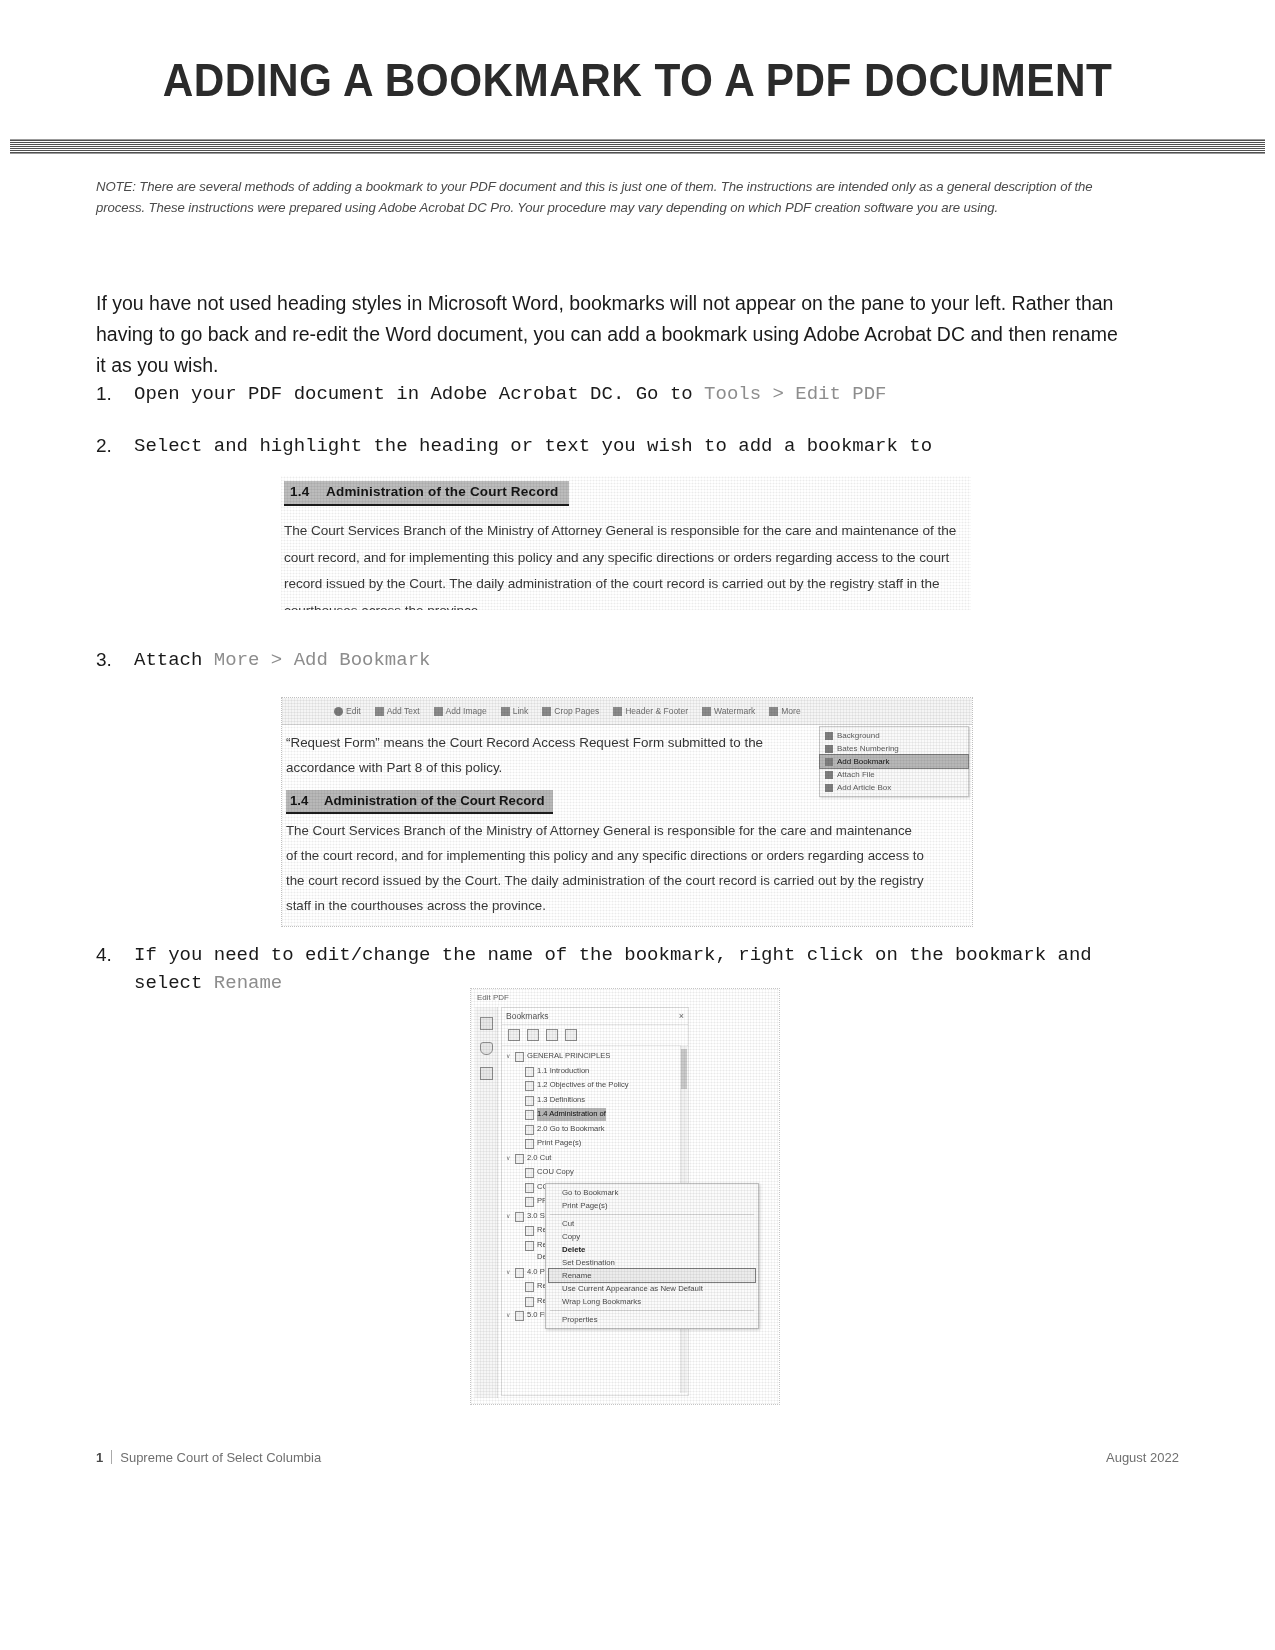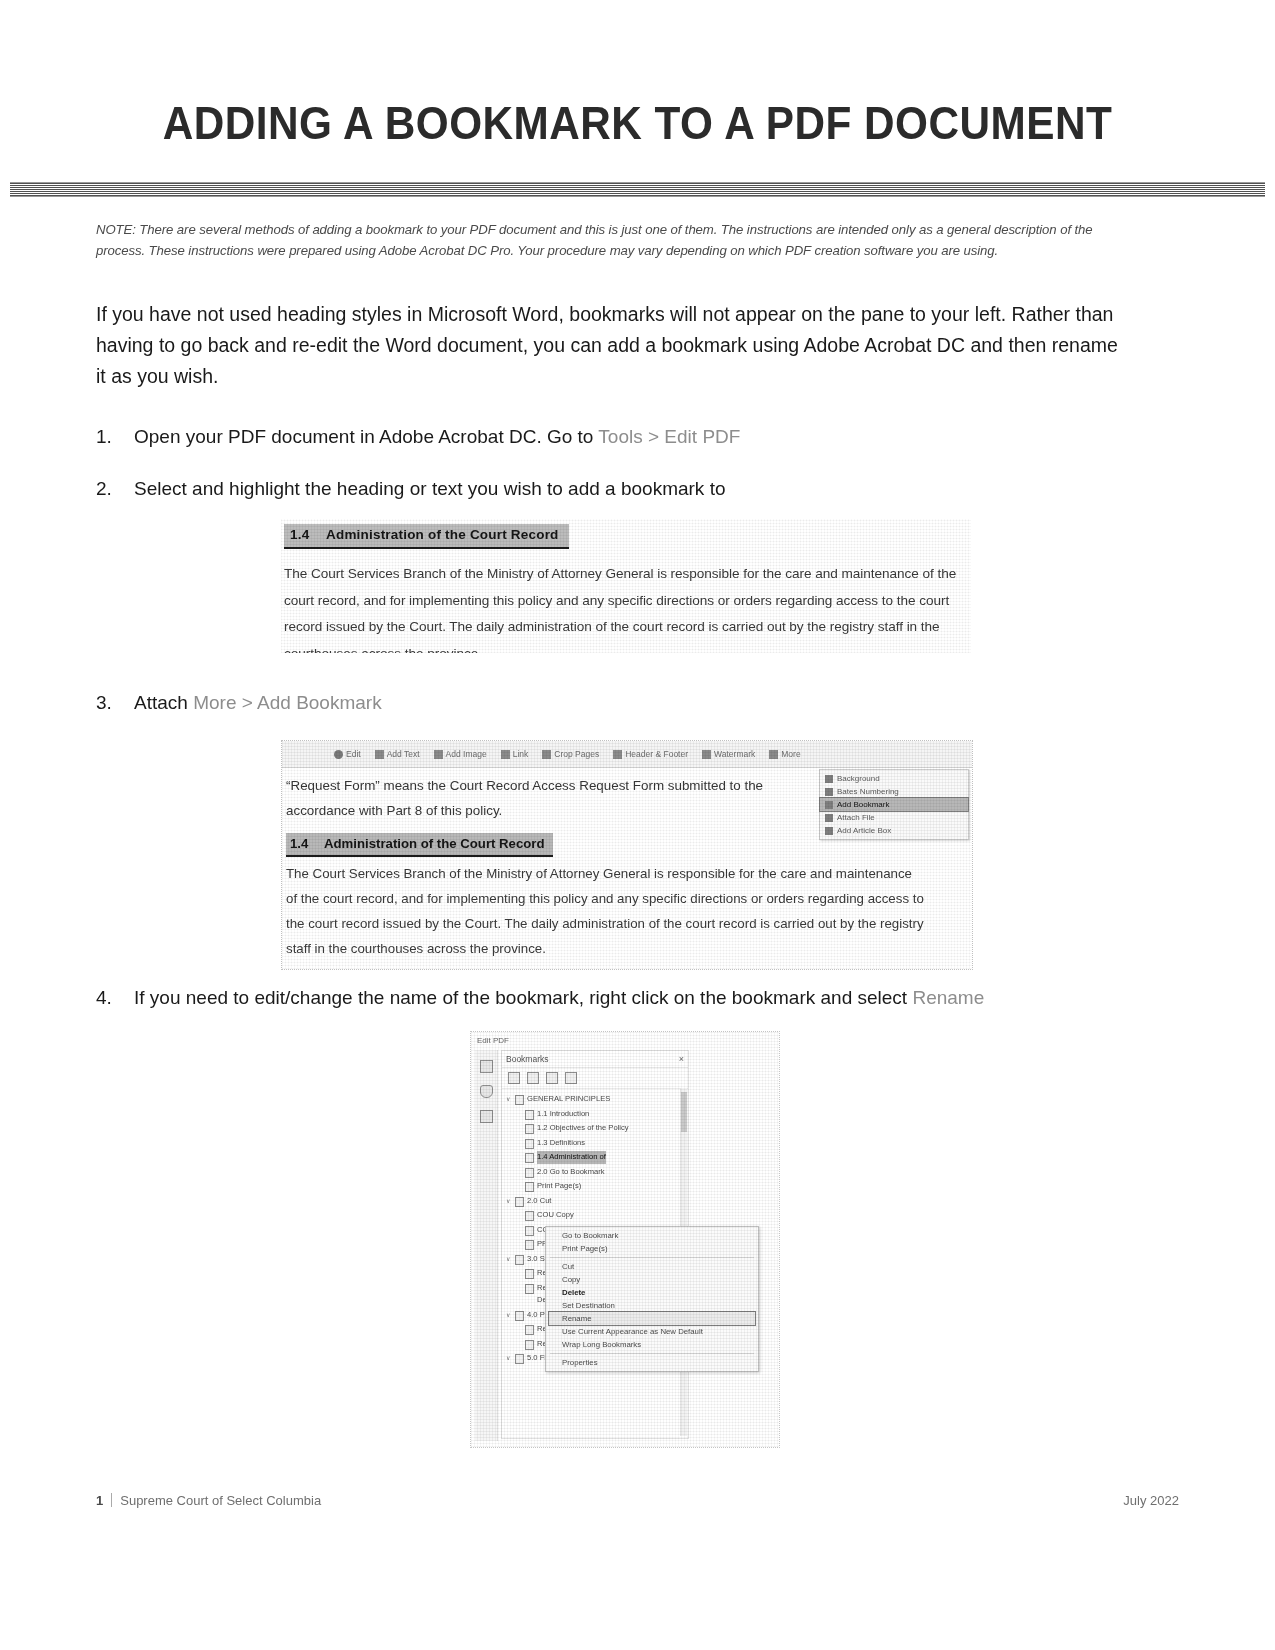--- a/index.html
+++ b/index.html
@@ -13,21 +13,20 @@
     font-family: "Liberation Sans", sans-serif;
     color: #000000;
     position: relative;
     overflow: hidden;
   }
 
   .page {
     position: absolute;
     inset: 0;
     padding: 0;
-    margin-top: 43px;
   }
 
   
   .title-wrap {
     position: absolute;
     left: 0; right: 0;
     top: 56px;
     text-align: center;
   }
   .doc-title {
@@ -70,41 +69,41 @@
     line-height: 21px;
     color: #4a4a4a;
     font-family: "Liberation Sans", sans-serif;
     letter-spacing: -0.1px;
   }
 
   
   .intro {
     position: absolute;
     left: 96px;
-    top: 256px;
+    top: 288px;
     width: 1032px;
     font-size: 19.5px;
     line-height: 31px;
     color: #1a1a1a;
   }
 
   
   .step {
     position: absolute;
     display: flex;
     font-size: 19px;
     line-height: 28px;
     color: #1a1a1a;
   }
   .step .num {
     width: 38px;
     flex: 0 0 38px;
     color: #1a1a1a;
   }
-  .step .body { flex: 1 1 auto; }
+  .step .body { flex: 1 1 auto; font-family: Liberation Mono, monospace; }
   .faded { color: #8d8d8d; }
 
   #step1 { left: 96px; top: 380px; width: 1000px; }
   #step2 { left: 96px; top: 432px; width: 1000px; }
   #step3 { left: 96px; top: 646px; width: 1000px; }
   #step4 { left: 96px; top: 941px; width: 1010px; }
 
   
   .shot {
     position: absolute;
@@ -667,16 +666,16 @@
       <div class="ctx-item">Properties</div>
     </div>
   </div>
 
   <div class="footer">
     <div class="footer-left">
       <span class="footer-pg">1</span>
       <span class="footer-div"></span>
       <span>Supreme Court of Select Columbia</span>
     </div>
-    <div>July 2022</div>
+    <div>August 2022</div>
   </div>
 
 </div>
 
 </body></html>

